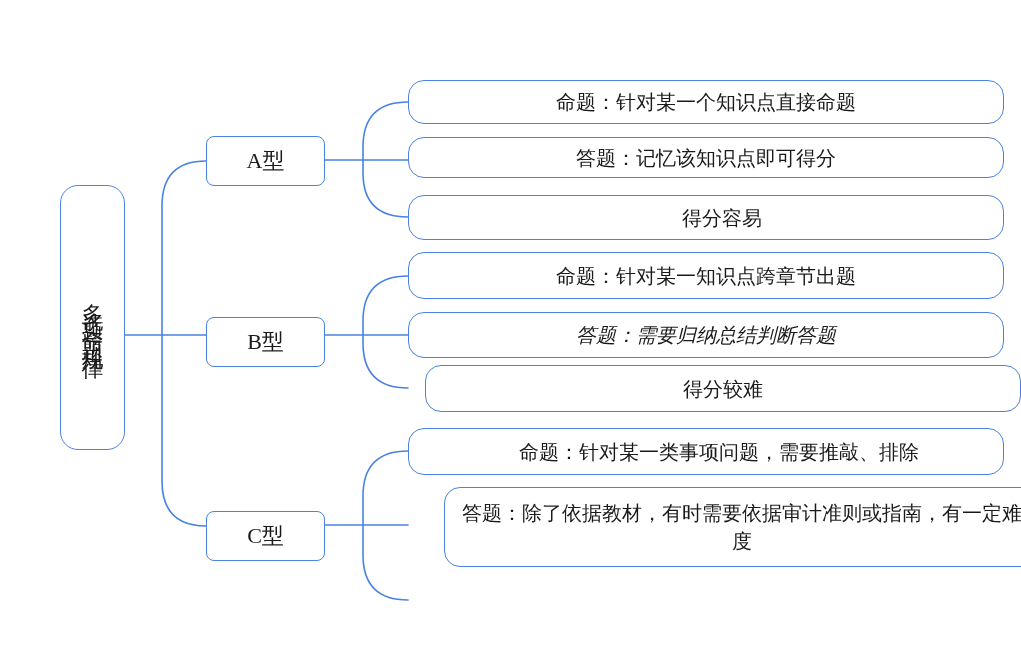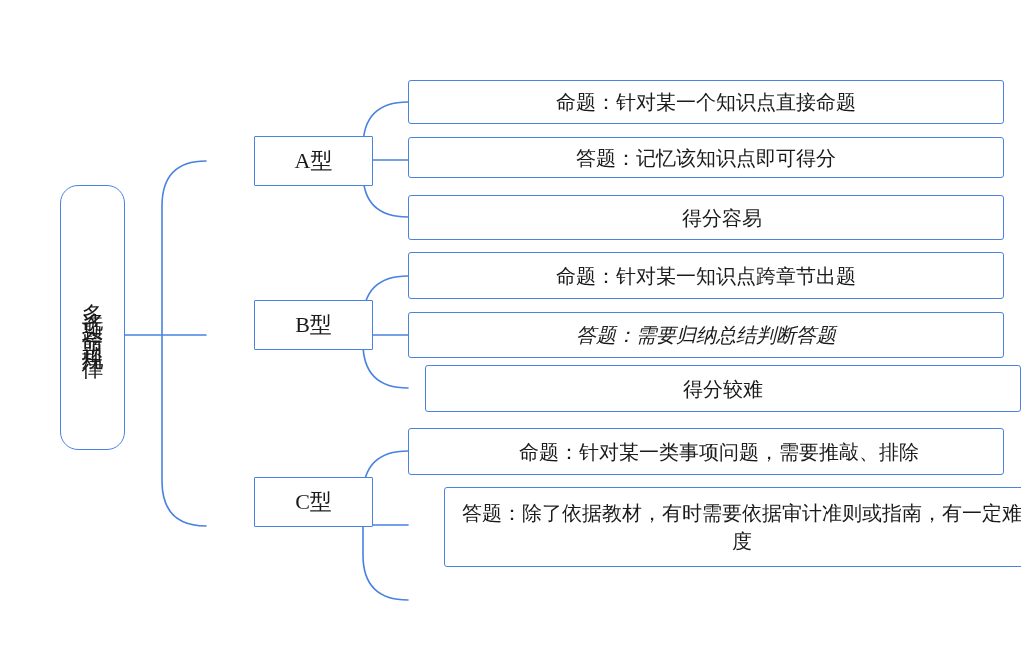--- a/index.html
+++ b/index.html
@@ -31,28 +31,28 @@
     border-radius:18px;font-size:22px;
   }
   .root .vtext{
     writing-mode:vertical-rl;
     text-orientation:upright;
     letter-spacing:9px;
     line-height:1;
   }
   .branch{
     left:206px;width:119px;height:50px;
-    border-radius:1px;font-size:22px;margin-left:48px;
+    border-radius:8px;font-size:22px;
   }
   .branch-a{top:136px;}
-  .branch-b{top:300px;}
-  .branch-c{top:477px;}
+  .branch-b{top:317px;}
+  .branch-c{top:511px;}
   .leaf{
     left:408px;width:596px;
-    border-radius:3px;font-size:20px;
+    border-radius:16px;font-size:20px;
     padding:2px 16px;
     line-height:1.4;
   }
   .leaf-a1{top:80px;height:44px;}
   .leaf-a2{top:137px;height:41px;}
   .leaf-a3{top:195px;height:45px;padding-left:48px;}
   .leaf-b1{top:252px;height:47px;}
   .leaf-b2{top:312px;height:46px;font-style:italic;}
   .leaf-b3{top:365px;height:47px;margin-left:17px;}
   .leaf-c1{top:428px;height:47px;padding-left:42px;}

